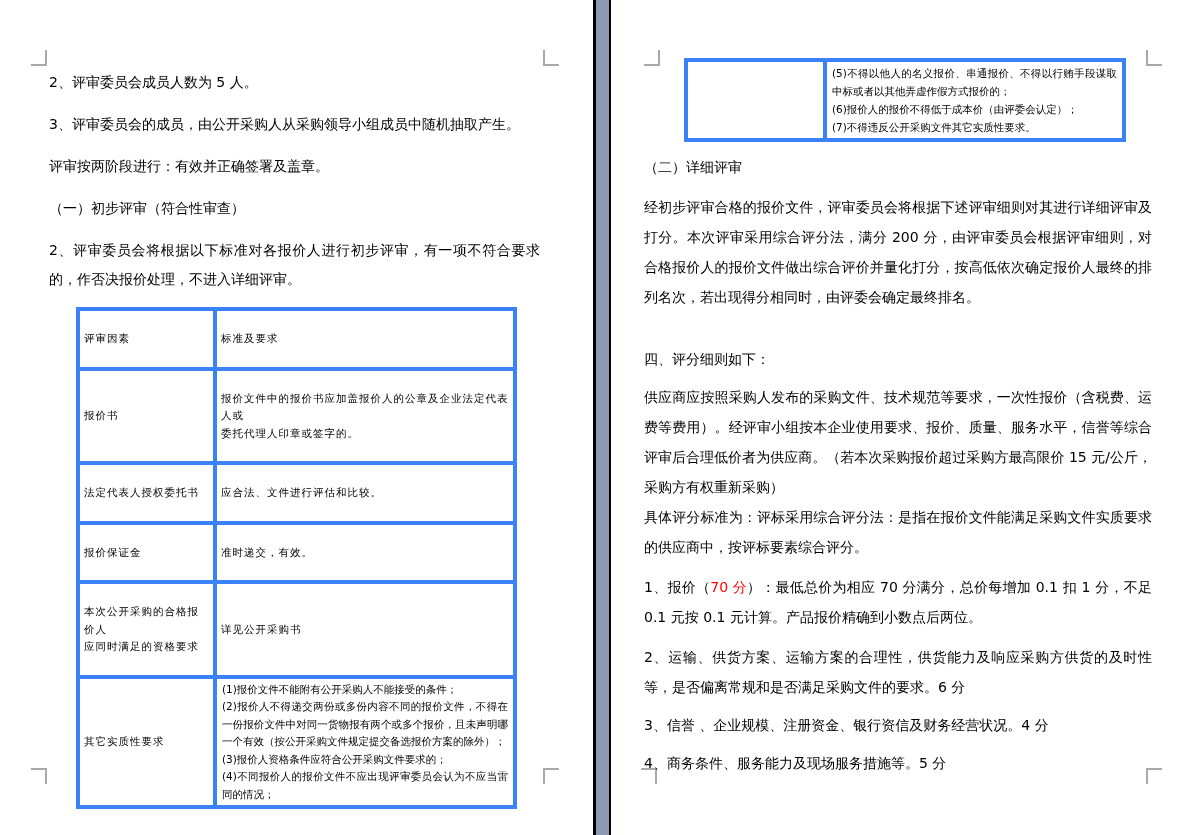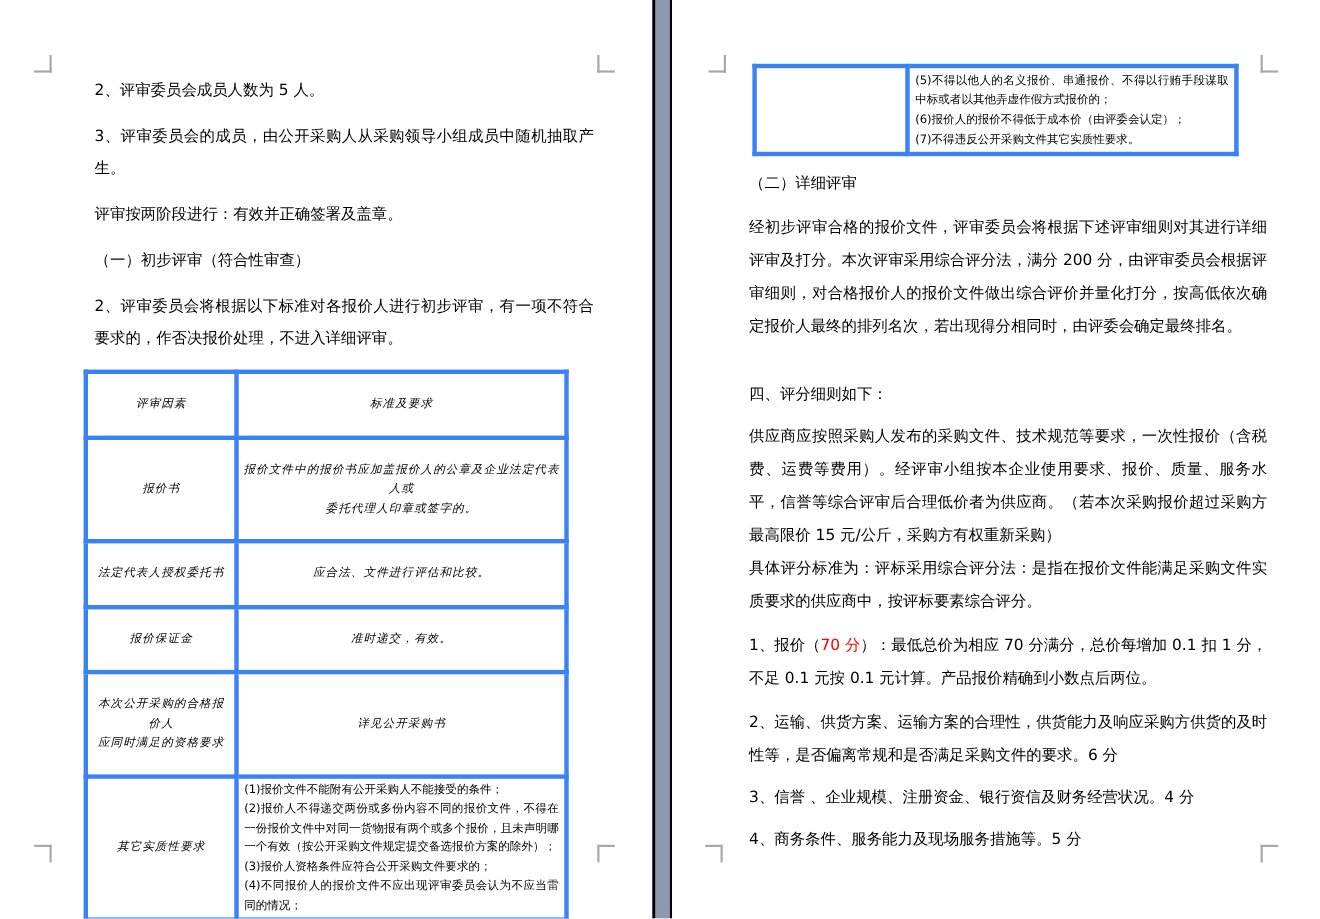--- a/index.html
+++ b/index.html
@@ -40,21 +40,20 @@
 
   
   .content-left  { position: absolute; top: 68px; left: 49px; width: 491px; }
   .content-right { position: absolute; top: 58px; left: 33px; width: 508px; }
 
   .para {
     font-size: 14px;
     line-height: 29px;
     text-align: justify;
     margin-bottom: 13px;
-    margin-left: 37px;
   }
   .content-right .para { line-height: 30px; margin-bottom: 0; }
 
   .mt8  { margin-top: 8px; }
   .mt10 { margin-top: 10px; }
   .mt32 { margin-top: 32px; }
   .red  { color: #ff0000; }
 
   
   table.review {
@@ -69,21 +68,21 @@
     vertical-align: middle;
     white-space: pre-line;
   }
   .tbl-left { margin-left: 27px; margin-top: 6px; width: 437px; }
   .tbl-left col.c1 { width: 137px; }
   .tbl-left col.c2 { width: 300px; }
   .tbl-right { margin-left: 40px; width: 438px; }
   .tbl-right col.c1 { width: 139px; }
   .tbl-right col.c2 { width: 299px; }
 
-  .cell-center { text-align: center; line-height: 17.5px; padding: 19px 4px; letter-spacing: 1px; font-style: italic; }
+  .cell-center { text-align: left; line-height: 17.5px; padding: 19px 4px; letter-spacing: 1px; }
   .cell-list   { text-align: justify; line-height: 17.5px; padding: 2px 5px; }
   .tbl-right .cell-list { line-height: 18px; }
   th.cell-center { height: 25px; }
   .h42  { height: 42px; }
   .h24  { height: 24px; }
   .h52  { height: 52px; }
   .h123 { height: 123px; }
   .h74  { height: 74px; }
 </style>
 </head>

